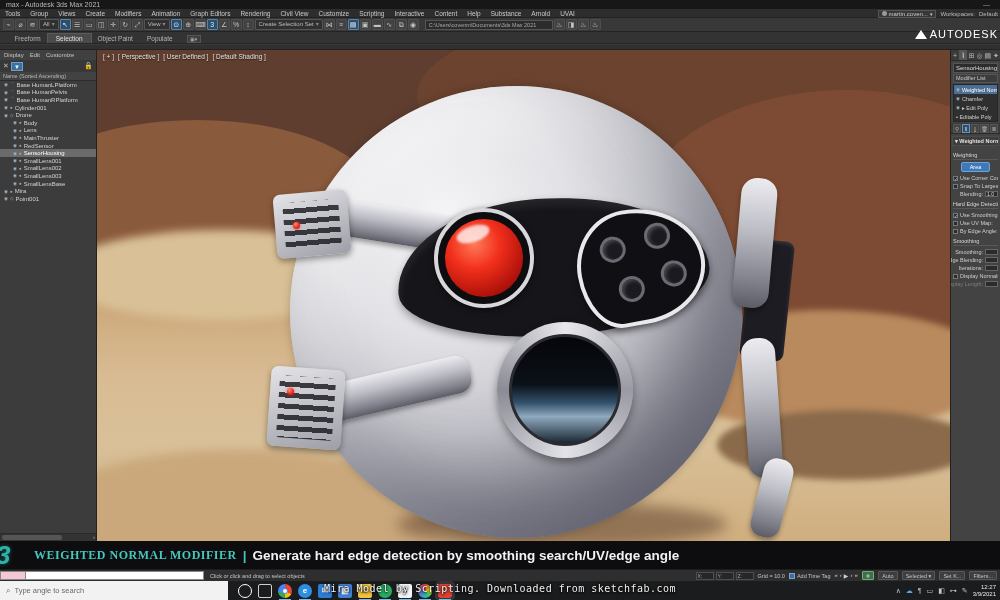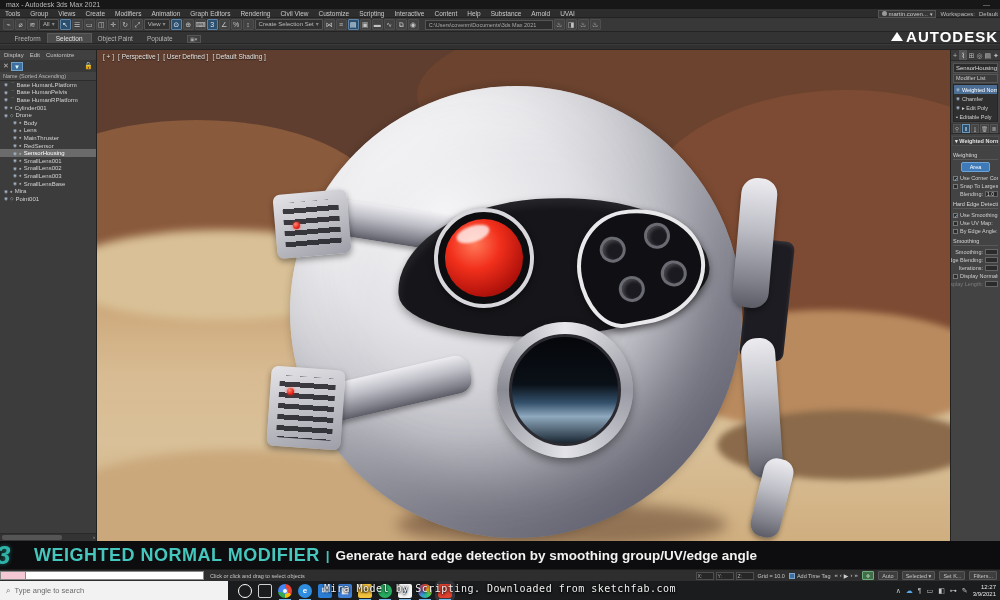--- a/index.html
+++ b/index.html
@@ -38,21 +38,21 @@
   
   .ribbon { position:absolute; left:0; top:32px; width:1000px; height:12px; background:#333333;
     border-bottom:1px solid #262626; display:flex; align-items:flex-end; font-size:6.5px; }
   .rib-tab { padding:1px 8px; color:#b5b5b5; margin-left:-2px; }
   .rib-tab.active { background:#4a4a4a; color:#e4e4e4; border:1px solid #5a5a5a; border-bottom:none; }
   .rib-cam { width:14px; height:8px; background:#3e3e3e; border:1px solid #555; margin-left:6px; font-size:5px;
     color:#aaa; text-align:center; line-height:7px; }
   .autodesk { position:absolute; right:2px; top:-4px; display:flex; align-items:center; gap:3px; color:#fff; }
   .adsk-tri { width:0; height:0; border-left:6px solid transparent; border-right:6px solid transparent;
     border-bottom:9px solid #fff; }
-  .adsk-word { font-size:15px; font-weight:bold; letter-spacing:1px; }
+  .adsk-word { font-size:11px; font-weight:normal; letter-spacing:1px; }
 
   
   .wstrip { position:absolute; left:0; top:45px; width:1000px; height:5px; background:#303030; border-bottom:1px solid #222; }
 
   
   .explorer { position:absolute; left:0; top:50px; width:97px; height:491px; background:#3c3c3c;
     border-right:1px solid #222; display:flex; flex-direction:column; overflow:hidden; }
   .x-menus { display:flex; gap:6px; font-size:6px; color:#c5c5c5; padding:2px 4px; background:#404040; }
   .x-search { display:flex; align-items:center; gap:2px; padding:1px 3px; background:#383838; height:12px; }
   .x-search .sx { color:#bbb; font-size:7px; }
@@ -147,21 +147,21 @@
     white-space:nowrap; color:#cfcfcf; }
   .cp-spin .val { width:13px; height:6px; background:#2b2b2b; border:1px solid #666; font-size:5px;
     line-height:5px; color:#ddd; padding:0 1px; overflow:hidden; flex:none; }
   .cp-spin.dim, .cp-check.dim { color:#7d7d7d; }
 
   
   .banner { position:absolute; left:0; top:541px; width:1000px; height:28px; background:#0d0d0f;
     display:flex; align-items:center; z-index:60; overflow:hidden; }
   .banner .logo3 { font-size:26px; font-weight:bold; font-style:italic; color:#2fb3a9; margin-left:-4px;
     width:38px; text-shadow:0 0 4px rgba(47,179,169,.5); line-height:26px; }
-  .banner .btitle { color:#45c7bd; font-size:18px; font-weight:bold; letter-spacing:.5px; white-space:nowrap; }
+  .banner .btitle { color:#45c7bd; font-size:12px; font-weight:bold; letter-spacing:.5px; white-space:nowrap;font-family:Liberation Serif, serif; }
   .banner .bsep { color:#45c7bd; font-size:13.5px; font-weight:bold; margin:0 6px; }
   .banner .bsub { color:#f2f2f2; font-size:13.5px; font-weight:600; white-space:nowrap; }
 
   
   .statusbar { position:absolute; left:0; top:569px; width:1000px; height:12px; background:#2e2e2e;
     border-top:1px solid #1d1d1d; display:flex; align-items:center; font-size:5.5px; color:#c5c5c5; z-index:55; }
   .sb-pink { width:26px; height:9px; background:#f3c7d3; border:1px solid #888; flex:none; }
   .sb-white { width:178px; height:9px; background:#fff; border:1px solid #888; border-left:none; flex:none; }
   .sb-prompt { margin-left:6px; white-space:nowrap; }
   .sb-right { margin-left:auto; display:flex; align-items:center; gap:4px; padding-right:3px; white-space:nowrap; }
@@ -530,21 +530,21 @@
           <span>Display Length:</span>
           <span class="val"></span>
         </div>
       </div>
   </div>
 
   <div class="banner">
     <span class="logo3">3</span>
     <span class="btitle">WEIGHTED NORMAL MODIFIER</span>
     <span class="bsep">|</span>
-    <span class="bsub">Generate hard edge detection by smoothing group/UV/edge angle</span>
+    <span class="bsub">Generate hard edge detection by smoothing search/UV/edge angle</span>
   </div>
 
   <div class="statusbar">
     <div class="sb-pink"></div>
     <div class="sb-white"></div>
     <span class="sb-prompt">Click or click and drag to select objects</span>
     <div class="sb-right">
       <span id="sb-coords" style="display:flex; gap:2px; align-items:center;">
           <span class="sb-coord">X:</span>
           <span class="sb-coord">Y:</span>

